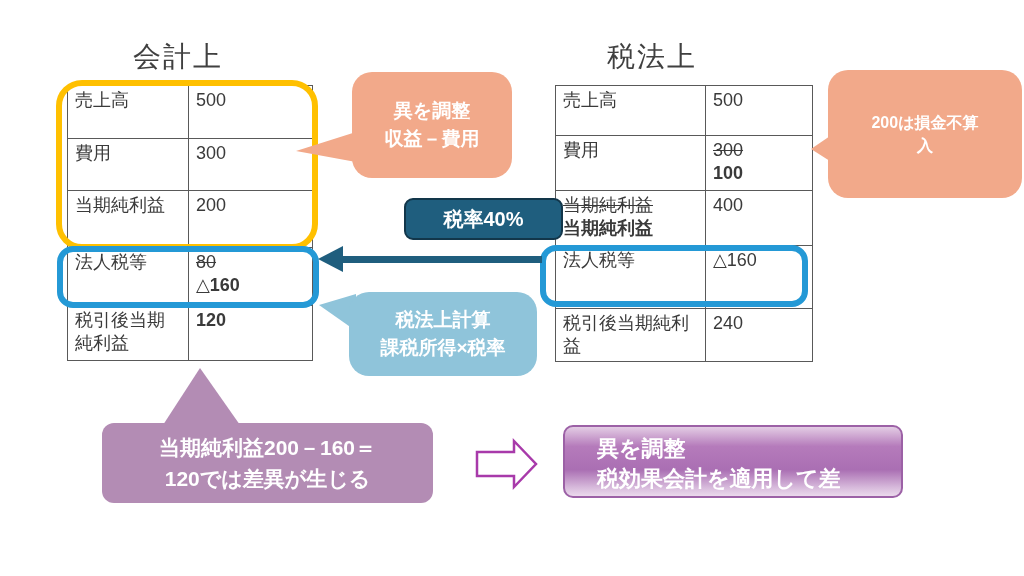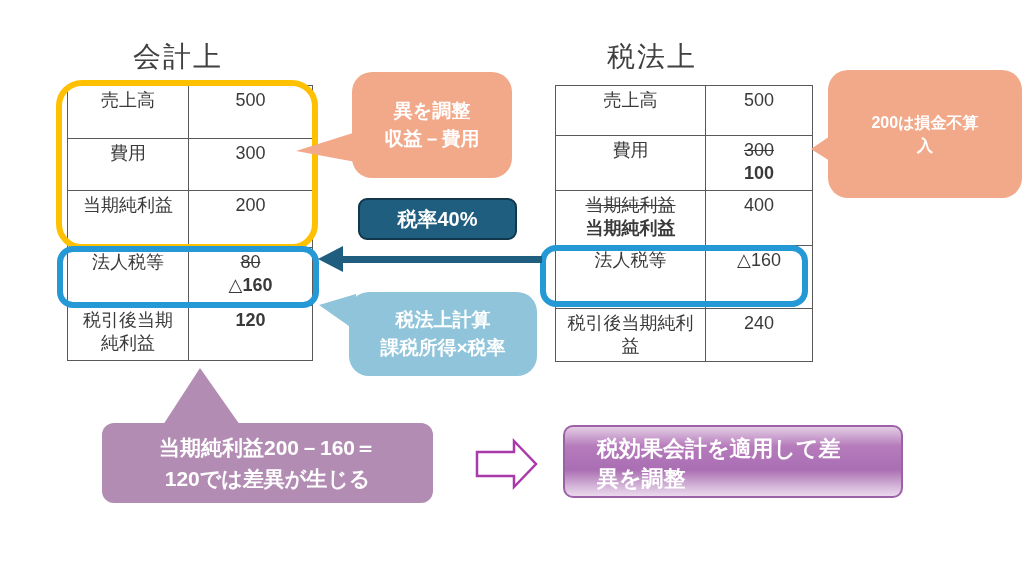--- a/index.html
+++ b/index.html
@@ -2,36 +2,36 @@
 <html><head>
 <meta charset="utf-8">
 <style>
   html,body{margin:0;padding:0;background:#ffffff;}
   #canvas{
     position:relative;width:1024px;height:576px;background:#ffffff;overflow:hidden;
     font-family:"Liberation Sans","DejaVu Sans",sans-serif;color:#3a3a3a;
   }
   .abs{position:absolute;}
   .title{font-size:28px;color:#404040;text-align:center;width:220px;letter-spacing:2px;}
-  table.tbl{position:absolute;border-collapse:collapse;table-layout:fixed;background:#ffffff;text-align:center;}
+  table.tbl{position:absolute;border-collapse:collapse;table-layout:fixed;background:#ffffff;}
   table.tbl td{border:1px solid #595959;vertical-align:top;padding:3px 7px;font-size:18px;line-height:1.28;color:#3a3a3a;}
   .strike{text-decoration:line-through;}
   .bold{font-weight:bold;}
   .blk{display:block;}
   
   .hl{position:absolute;background:transparent;box-sizing:border-box;}
   .hl-yellow{border:6px solid #FFC000;border-radius:26px;}
   .hl-blue{border:6px solid #2499D6;border-radius:16px;}
   
   .callout{position:absolute;box-sizing:border-box;display:flex;flex-direction:column;justify-content:center;align-items:center;text-align:center;color:#ffffff;font-weight:bold;}
   .salmon{background:#F2A98A;border-radius:20px;font-size:19px;line-height:1.45;}
   .lightblue{background:#8FC4DA;border-radius:20px;font-size:19px;line-height:1.45;}
   .purple{background:#B38CB4;border-radius:12px;font-size:21px;line-height:1.5;}
   .tealbox{position:absolute;box-sizing:border-box;background:#1F5E7E;border:2px solid #12364A;border-radius:9px;
-    color:#fff;font-weight:bold;font-size:20px;text-align:center;display:flex;align-items:center;justify-content:center;}
+    color:#fff;font-weight:bold;font-size:20px;text-align:center;display:flex;align-items:center;justify-content:center;margin-left:46px;}
   .gradbox{position:absolute;box-sizing:border-box;border:2px solid #9C61A6;border-radius:10px;
     background:linear-gradient(180deg,#E3CCE4 0%,#B57BBB 28%,#AA6FB3 62%,#D8BBDC 88%,#EBD9EC 100%);
     color:#fff;font-weight:bold;font-size:22px;line-height:30px;padding:7px 10px 0 32px;text-align:left;}
   svg.overlay{position:absolute;left:0;top:0;pointer-events:none;}
 </style>
 </head>
 <body>
 
 <div id="canvas">
 
@@ -141,17 +141,17 @@
     <span class="blk">200は損金不算</span>
     <span class="blk">入</span>
   </div>
 
   <div class="callout purple" style="left:102px;top:423px;width:331px;height:80px;">
     <span class="blk">当期純利益200－160＝</span>
     <span class="blk">120では差異が生じる</span>
   </div>
 
   <div class="gradbox" style="left:563px;top:425px;width:340px;height:73px;">
+    <span class="blk">異を調整</span>
     <span class="blk">税効果会計を適用して差</span>
-    <span class="blk">異を調整</span>
   </div>
 
 </div>
 
 </body></html>

